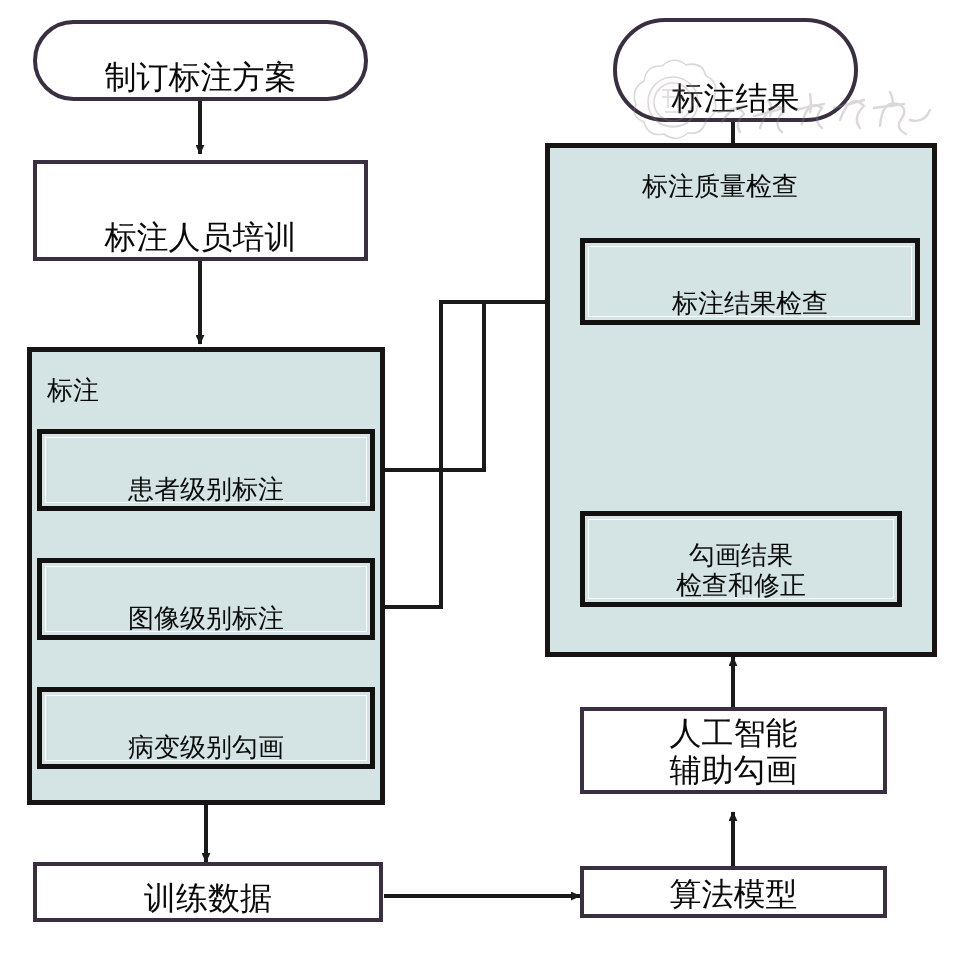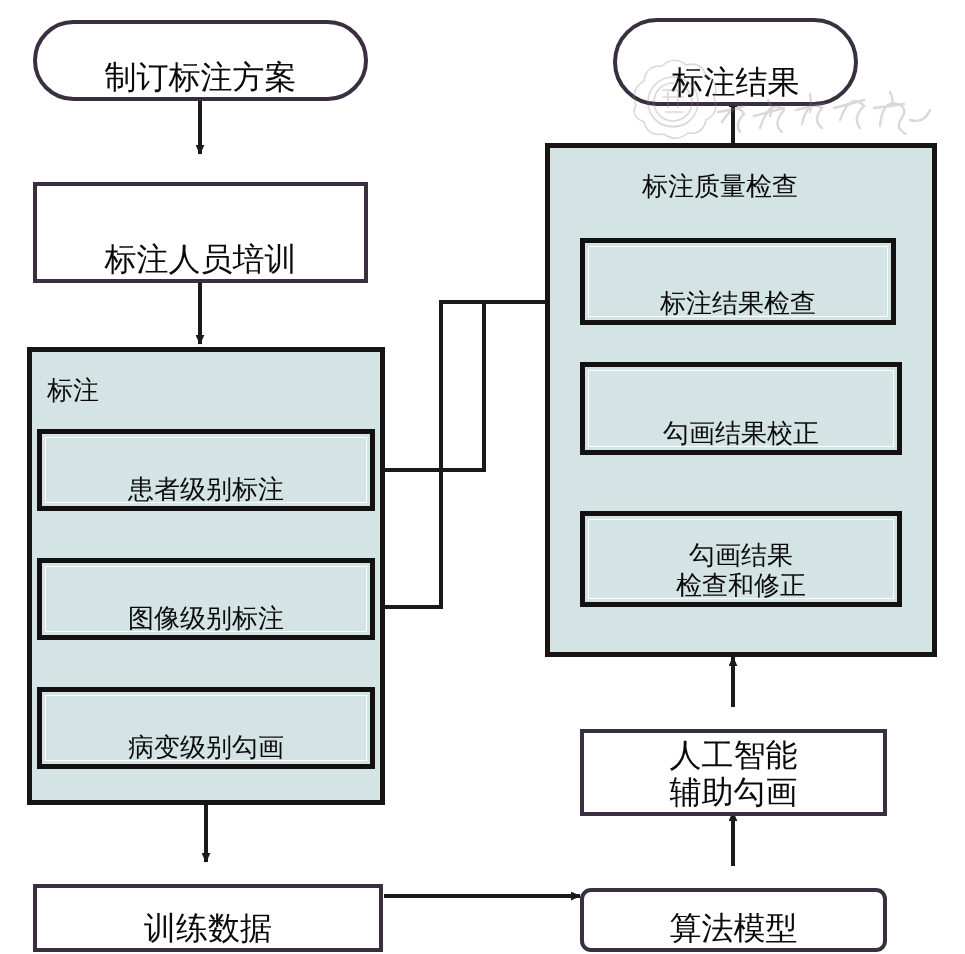--- a/index.html
+++ b/index.html
@@ -33,21 +33,20 @@
     justify-content: center;
     text-align: center;
     color: #0a0a0a;
     line-height: 1.18;
     z-index: 10;
   }
   
   .box-plain {
     background: #ffffff;
     border: 4px solid #3a2f41;
-    margin-top: 22px;
   }
   
   .stadium {
     background: #ffffff;
     border: 4px solid #3a2f41;
     border-radius: 999px;
   }
   
   .group {
     background: #d4e3e4;
@@ -149,51 +148,48 @@
   </div>
 
   <div class="node box-shaded t-30" style="left:37px; top:558px; width:338px; height:82px;">
     <span>图像级别标注</span>
   </div>
 
   <div class="node box-shaded t-30" style="left:37px; top:687px; width:338px; height:82px;">
     <span>病变级别勾画</span>
   </div>
 
-  <div class="node box-plain t-32" style="left:33px; top:862px; width:350px; height:68px;">
+  <div class="node box-plain t-32" style="left:33px; top:862px; width:350px; height:60px;">
     <span>训练数据</span>
   </div>
 
-  <div class="node stadium t-32" style="left:613px; top:18px; width:245px; height:88px;">
+  <div class="node stadium t-32" style="left:613px; top:18px; width:245px; height:104px;">
     <span>标注结果</span>
   </div>
 
   <div class="node group" style="left:545px; top:143px; width:392px; height:514px;">
     <span class="group-title t-30" style="left:92px; top:24px;">标注质量检查</span>
   </div>
 
-  <div class="node box-shaded t-30" style="left:580px; top:238px; width:316px; height:87px;">
+  <div class="node box-shaded t-30" style="left:580px; top:238px; width:340px; height:87px;">
     <span>标注结果检查</span>
   </div>
 
-  <div class="node box-shaded t-30" style="left:580px; top:362px; width:322px; height:93px;">
-    <span>勾画结果校正</span>
-  </div>
 
   <div class="node box-shaded t-30 multi" style="left:580px; top:511px; width:322px; height:96px;">
     <span>勾画结果
 检查和修正</span>
   </div>
 
   <div class="node box-plain t-32 multi" style="left:580px; top:707px; width:307px; height:87px;">
     <span>人工智能
 辅助勾画</span>
   </div>
 
-  <div class="node box-plain t-32" style="left:580px; top:866px; width:307px; height:64px;border-radius:11px;">
+  <div class="node box-plain t-32" style="left:580px; top:866px; width:307px; height:52px;">
     <span>算法模型</span>
   </div>
 
   <svg id="watermark" style="left:618px; top:50px;" width="330" height="110" viewBox="0 0 330 110">
     <g stroke="#8e7f86" fill="none" stroke-width="1.6">
       <path d="M18 55 q-6 -16 8 -24 q2 -16 18 -15 q12 -11 24 -1 q16 -4 20 11
                q14 6 8 22 q6 15 -8 22 q-3 15 -18 13 q-12 10 -24 1 q-16 3 -20 -12
                q-14 -6 -8 -17 Z"></path>
         <circle cx="55" cy="52" r="25"></circle>
         <circle cx="55" cy="52" r="19"></circle>

